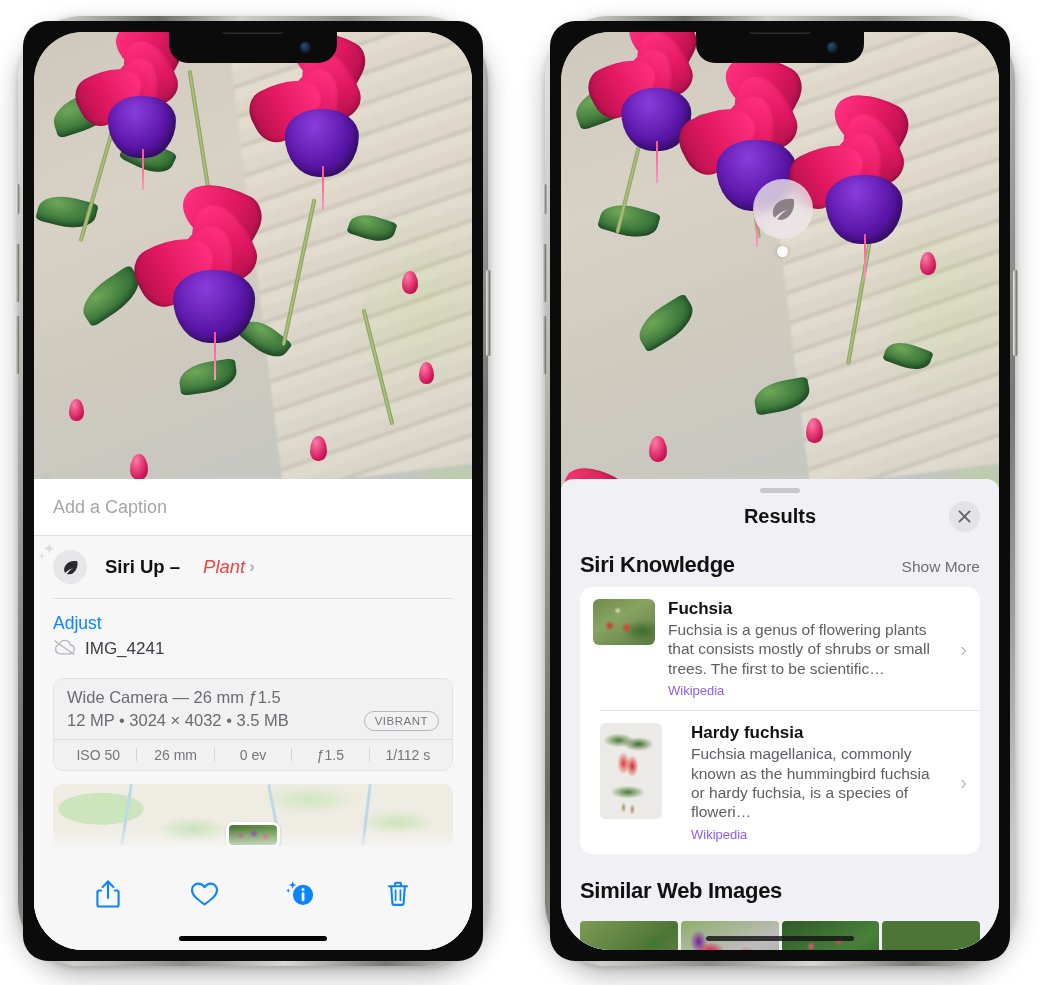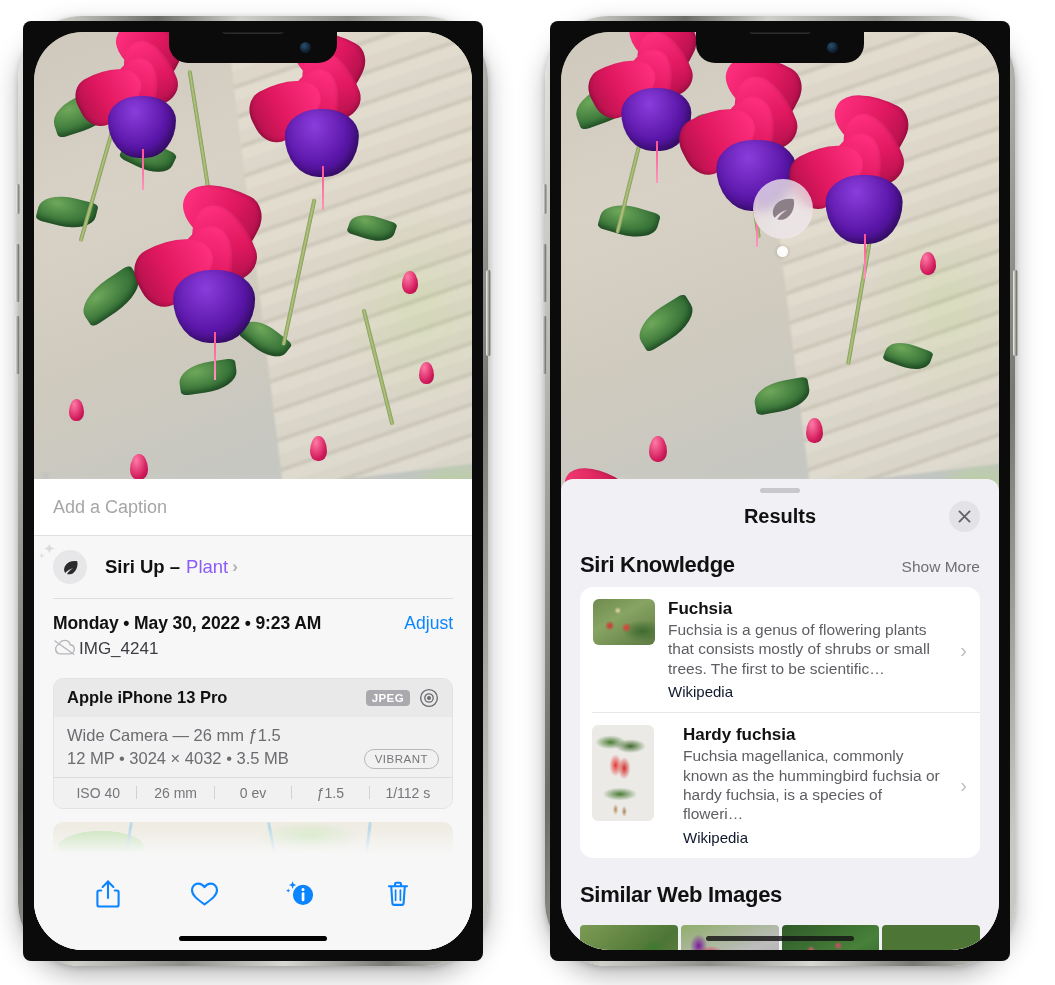--- a/index.html
+++ b/index.html
@@ -18,21 +18,21 @@
     border-radius: 64px;
     background: linear-gradient(100deg,#e8e8e6 0%,#b9b9b4 10%,#6d6d68 22%,#cfcfc9 35%,#8e8e88 52%,#d8d8d2 68%,#787872 84%,#c8c8c2 96%);
     padding: 5px;
     box-shadow: 0 10px 26px rgba(0,0,0,.28), 0 2px 6px rgba(0,0,0,.18);
   }
   .phone.left  { left: 18px;  top: 16px; }
   .phone.right { left: 545px; top: 16px; }
 
   .bezel {
     position: absolute; inset: 5px;
-    border-radius: 8px;
+    border-radius: 25px;
     background: #0b0b0b;
     padding: 12px;
   }
   .screen {
     position: absolute; inset: 11px;
     border-radius: 49px;
     overflow: hidden;
     background: #000;
   }
 
@@ -172,30 +172,30 @@
     background: #e7e7e9;
     display: flex; align-items: center; justify-content: center;
     margin-right: 18px; flex: none;
   }
   .sparkle {
     position: absolute; left: -10px; top: -9px; color: #dcdcde; font-size: 15px;
     line-height: 1;
   }
   .sparkle2 { position: absolute; left: -15px; top: 2px; color: #e2e2e4; font-size: 9px; line-height:1; }
   .lookup-title { font-size: 18.5px; font-weight: bold; color: #111; }
-  .lookup-sub { font-size: 18.5px; color: #8b5cf6; margin-left: 6px;}
+  .lookup-sub { font-size: 18.5px; color: #ef4444; margin-left: 23px; font-style: italic;}
   .chev-sm { color: #b0b0b5; font-size: 17px; margin-left: 4px; font-weight: 600; }
 
   .divider { height: .5px; background: #dedede; margin: 0 19px; }
 
   .date-block { padding: 14px 19px 4px; }
   .date-line { display: flex; align-items: baseline; justify-content: space-between; }
   .date-text { font-size: 17.5px; font-weight: bold; color: #111; letter-spacing: -.1px; }
   .adjust-link { font-size: 17.5px; color: #0a84ff; }
-  .file-line { display: flex; align-items: center; gap: 3px; margin-top: 5px; }
+  .file-line { display: flex; align-items: center; gap: 9px; margin-top: 5px; }
   .file-name { font-size: 17px; color: #3c3c43; }
 
   .exif-card {
     margin: 14px 19px 0; border-radius: 10px; overflow: hidden;
     background: #f1f1f1; border: .5px solid #e3e3e3;
   }
   .exif-head {
     display: flex; align-items: center; justify-content: space-between;
     padding: 9px 13px; background: #e9e9e9;
   }
@@ -287,21 +287,21 @@
     display: flex; align-items: baseline; justify-content: space-between;
     padding: 24px 19px 9px;
   }
   .sec-title { font-size: 22px; font-weight: bold; color: #111; letter-spacing: -.3px; }
   .sec-action { font-size: 15.5px; color: #6e6e73; }
 
   .kcard {
     margin: 0 19px; background: #fff; border-radius: 13px; overflow: hidden;
   }
   .krow { display: flex; align-items: flex-start; padding: 12px 13px; gap: 13px; position: relative; }
-  .krow + .krow { border-top: .5px solid #e6e6e9; margin-left: 12px; padding-left: 0; gap: 29px; }
+  .krow + .krow { border-top: .5px solid #e6e6e9; margin-left: 20px; padding-left: 0; gap: 29px; }
   .krow + .krow .kthumb { margin-left: 0; }
   .kthumb { width: 62px; border-radius: 6px; flex: none; overflow: hidden; }
   .kthumb.t1 {
     height: 46px;
     background:
       radial-gradient(circle 7px at 27% 58%, #d32f2f, rgba(211,47,47,0) 72%),
       radial-gradient(circle 7px at 54% 62%, #e53935, rgba(229,57,53,0) 72%),
       radial-gradient(circle 5px at 40% 25%, #e8d8b0, rgba(232,216,176,0) 72%),
       radial-gradient(ellipse 30px 16px at 80% 70%, #3f6b2f, rgba(63,107,47,0) 70%),
       linear-gradient(150deg,#6e8b4e,#88a463 40%,#5d7a42);
@@ -314,21 +314,21 @@
       radial-gradient(ellipse 22px 10px at 30% 18%, #4a7c35, rgba(74,124,53,0) 70%),
       radial-gradient(ellipse 22px 10px at 62% 22%, #3f6b2f, rgba(63,107,47,0) 70%),
       radial-gradient(ellipse 24px 9px at 45% 72%, #4a7c35, rgba(74,124,53,0) 72%),
       radial-gradient(ellipse 4px 8px at 38% 88%, #b08d5a, rgba(176,141,90,0) 70%),
       radial-gradient(ellipse 4px 8px at 52% 90%, #a8855a, rgba(168,133,90,0) 70%),
       #eceae6;
   }
   .ktext { flex: 1; min-width: 0; padding-right: 22px; }
   .ktitle { font-size: 17px; font-weight: bold; color: #111; }
   .kdesc { font-size: 15.5px; color: #5d5d63; line-height: 1.25; margin-top: 1px; }
-  .ksrc { font-size: 15px; color: #0f172a; margin-top: 5px; }
+  .ksrc { font-size: 13px; color: #8b5cf6; margin-top: 5px; }
   .kchev { position: absolute; right: 13px; top: 50%; transform: translateY(-50%); color: #bdbdc2; font-size: 20px; }
 
   .webgrid { display: flex; gap: 3px; padding: 0 19px; margin-top: 8px; }
   .wimg { flex: 1; height: 74px; border-radius: 4px; overflow: hidden; }
   .wimg.w1 { background:
       radial-gradient(circle 12px at 44% 70%, #a0177e, rgba(160,23,126,0) 70%),
       radial-gradient(circle 8px at 40% 48%, #f4a9c8, rgba(244,169,200,0) 70%),
       radial-gradient(ellipse 16px 10px at 75% 30%, #3f7a2f, rgba(63,122,47,0) 72%),
       linear-gradient(140deg,#7d9c55,#4d7535 55%,#6e8f4b); }
   .wimg.w2 { background:
@@ -468,58 +468,44 @@
             </span>
             <span class="lookup-title">Siri Up –</span>
             <span class="lookup-sub">Plant</span>
             <span class="chev-sm">›</span>
           </div>
 
           <div class="divider"></div>
 
           <div class="date-block">
             <div class="date-line">
-              <span class="date-text">Monday • May 30, 2022 • 9:23 AM</span>
               <span class="adjust-link">Adjust</span>
             </div>
             <div class="file-line">
               <span>
                 <svg width="23" height="17" viewBox="0 0 26 18" aria-hidden="true">
                   <path d="M7.2 16.2h11.4c3 0 5.4-2.3 5.4-5.2 0-2.6-1.9-4.8-4.5-5.1-.7-2.9-3.3-5-6.4-5-2 0-3.8.9-5 2.3" fill="none" stroke="#b6b6bb" stroke-width="1.6" stroke-linecap="round"></path>
                   <path d="M8.3 5.2C5.3 5.5 3 7.9 3 10.9c0 2.1 1.2 3.9 2.9 4.8" fill="none" stroke="#b6b6bb" stroke-width="1.6" stroke-linecap="round"></path>
                   <line x1="2.2" y1="1.6" x2="23.5" y2="16.6" stroke="#b6b6bb" stroke-width="1.6" stroke-linecap="round"></line>
                 </svg>
               </span>
               <span class="file-name">IMG_4241</span>
             </div>
           </div>
 
           <div class="exif-card">
-            <div class="exif-head">
-              <span class="exif-device">Apple iPhone 13 Pro</span>
-              <span class="exif-head-right">
-                <span class="badge-jpeg">JPEG</span>
-                <span class="aperture-ico">
-                  <svg width="20" height="20" viewBox="0 0 22 22" aria-hidden="true">
-                    <circle cx="11" cy="11" r="9.2" fill="none" stroke="#6b6b70" stroke-width="1.5"></circle>
-                    <circle cx="11" cy="11" r="4.6" fill="none" stroke="#6b6b70" stroke-width="1.5"></circle>
-                    <circle cx="11" cy="11" r="2.2" fill="#6b6b70"></circle>
-                  </svg>
-                </span>
-              </span>
-            </div>
             <div class="exif-body">
               <div class="exif-lens">Wide Camera — 26 mm ƒ1.5</div>
               <div class="exif-specs-row">
                 <span class="exif-specs">12 MP • 3024 × 4032 • 3.5 MB</span>
                 <span class="badge-vibrant">VIBRANT</span>
               </div>
             </div>
             <div class="exif-foot">
-              <span>ISO 40</span>
+              <span>ISO 50</span>
               <span class="sep-bar"></span>
               <span>26 mm</span>
               <span class="sep-bar"></span>
               <span>0 ev</span>
               <span class="sep-bar"></span>
               <span>ƒ1.5</span>
               <span class="sep-bar"></span>
               <span>1/112 s</span>
             </div>
           </div>

